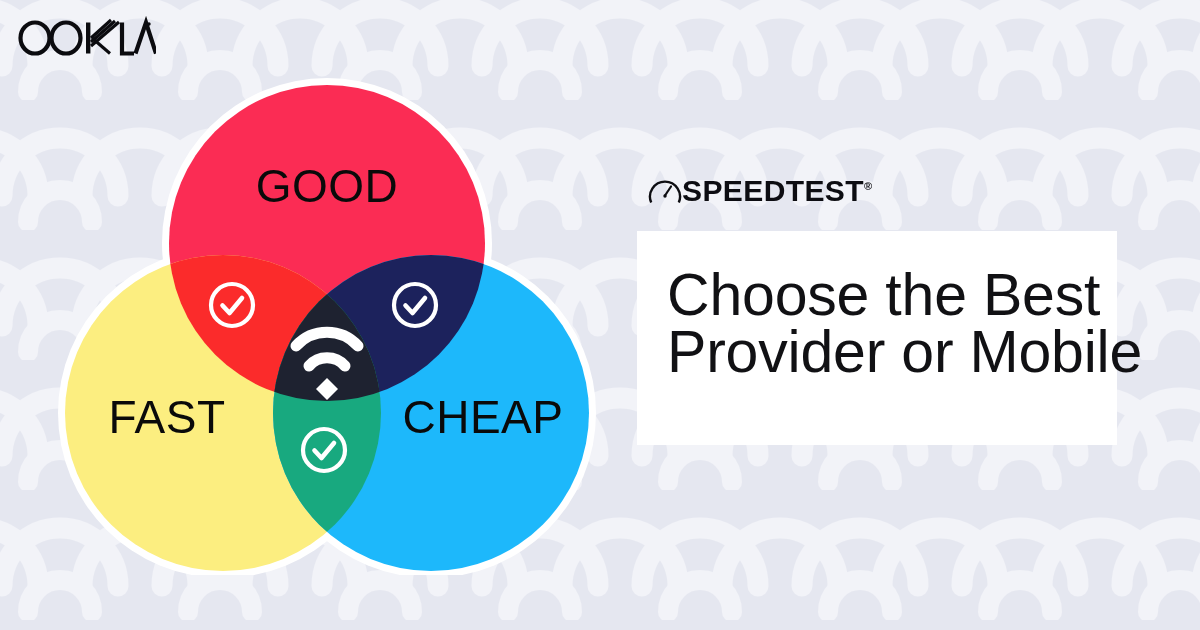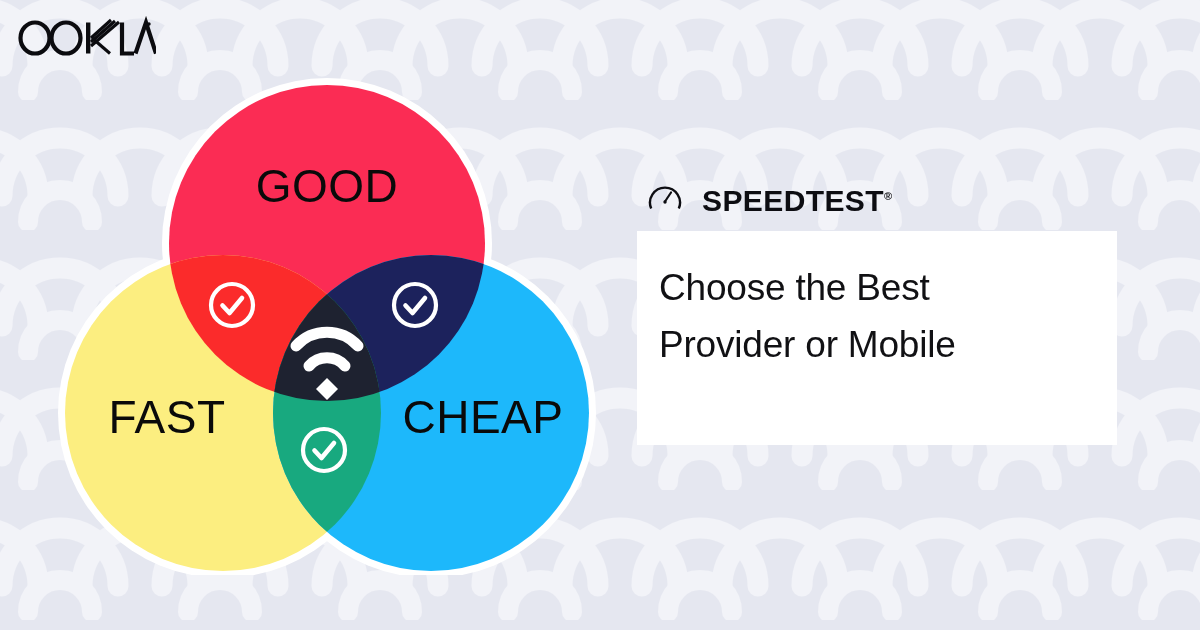--- a/index.html
+++ b/index.html
@@ -56,22 +56,22 @@
     letter-spacing: 0.5px;
   }
 
   
   #speedtest-logo-wrap {
     position: absolute;
     left: 648px;
     top: 176px;
     height: 40px;
     display: flex;
-    align-items: flex-end;
-    gap: 20px;
+    align-items: flex-start;
+    gap: 0;
   }
   #speedtest-mark {
     width: 34px;
     height: 34px;
     flex: none;
   }
   #speedtest-word {
     font-family: "Liberation Sans", sans-serif;
     font-weight: bold;
     font-size: 30px;
@@ -92,24 +92,24 @@
     position: absolute;
     left: 637px;
     top: 231px;
     width: 480px;
     height: 214px;
     background: #ffffff;
     box-sizing: border-box;
     padding: 28px 30px 0 22px;
   }
   #headline {
-    margin: 0;
+    margin: 8px;
     font-family: "Liberation Sans", sans-serif;
     font-weight: 300;
-    font-size: 37px;
+    font-size: 59px;
     line-height: 57px;
     color: #111114;
     letter-spacing: -0.2px;
   }
   #headline span {
     display: block;
     white-space: nowrap;
   }
 </style>
 </head>

